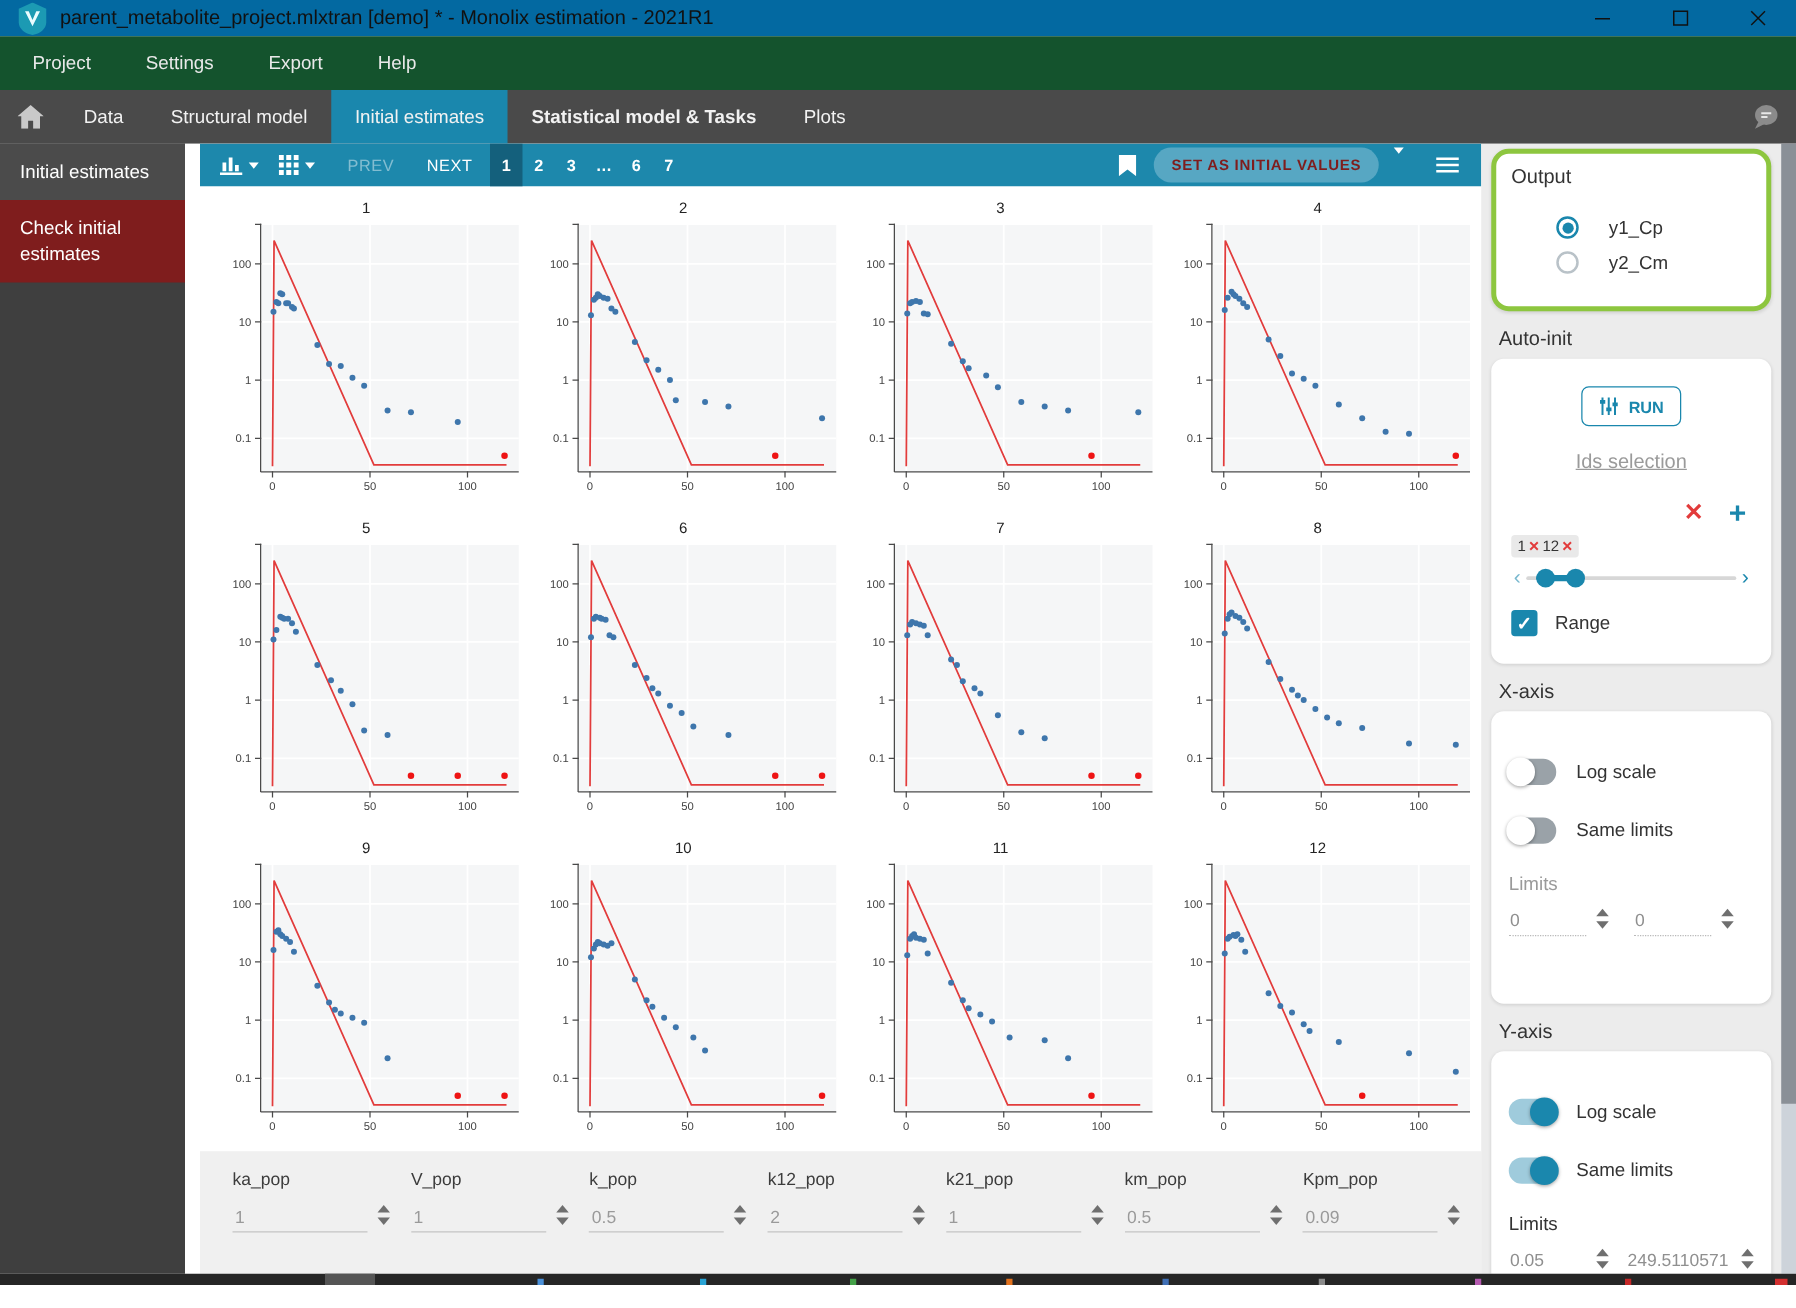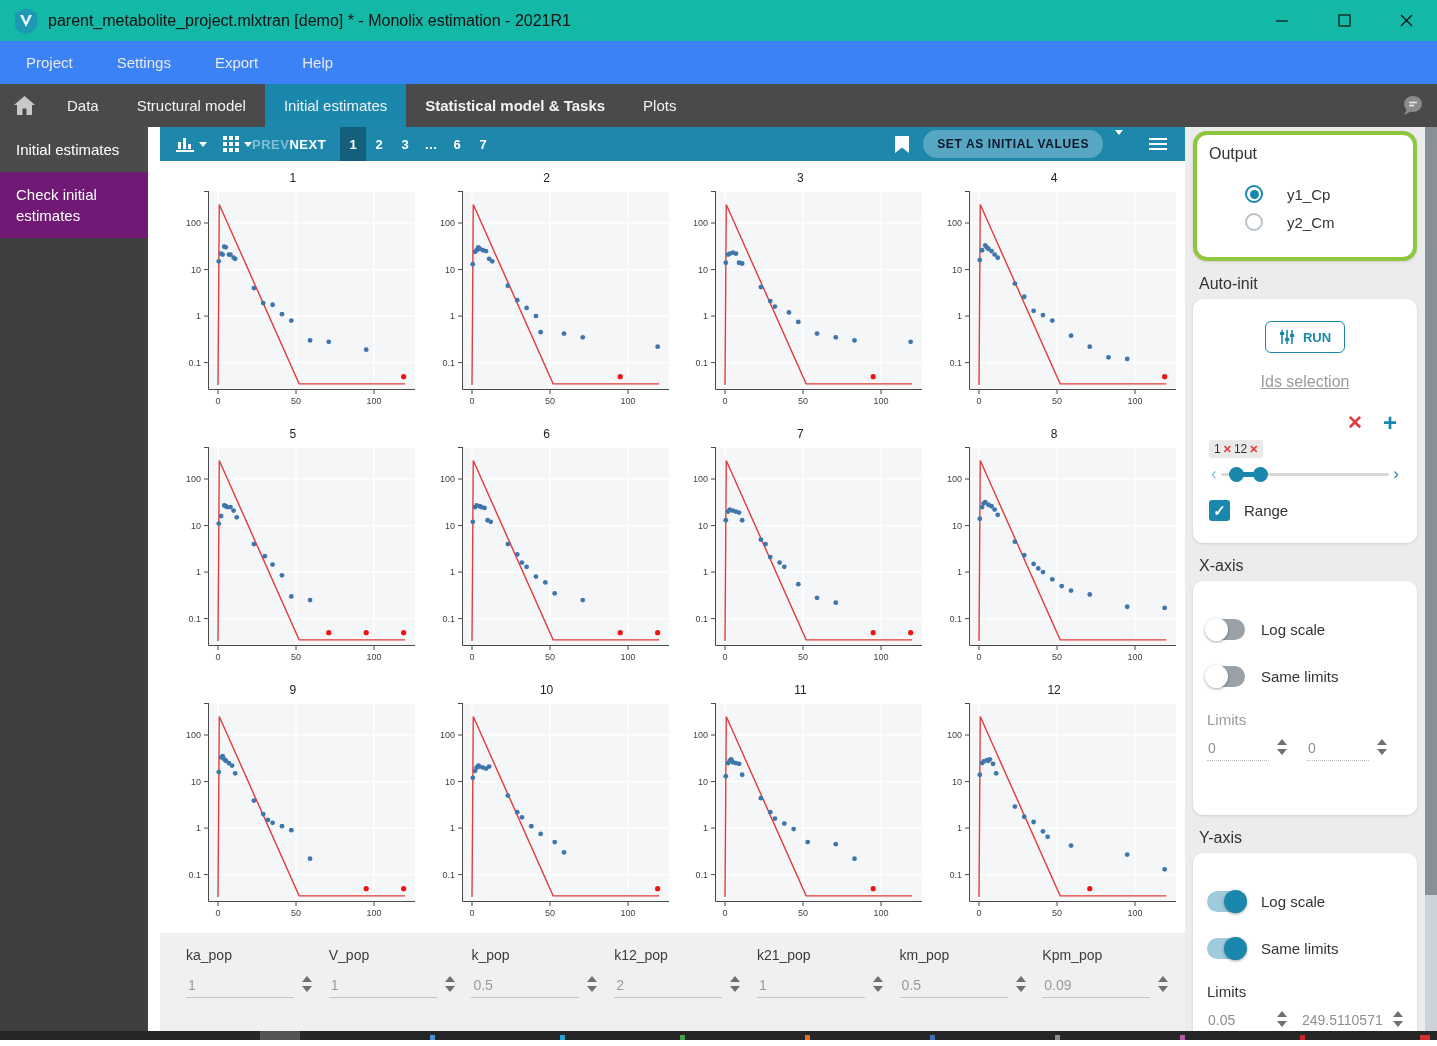--- a/index.html
+++ b/index.html
@@ -1,64 +1,64 @@
 <!DOCTYPE html>
 <html><head>
 <meta charset="utf-8">
 <style>
   * { margin:0; padding:0; box-sizing:border-box; }
   html,body { width:1437px; height:1046px; overflow:hidden;
     font-family:"Liberation Sans", sans-serif; background:#fff; }
 
   
-  .titlebar { height:41px; background:#14b8a6; display:flex; align-items:center;justify-content:flex-end; }
+  .titlebar { height:29px; background:#0369a1; display:flex; align-items:center;justify-content:flex-end; }
   .logo { width:24px; height:26px; margin:0 10px 0 14px; }
   .wtitle { font-size:16px; color:#111; }
   .winbtns { margin-left:auto; display:flex; height:100%; }
   .winbtn { width:62px; height:100%; display:flex; align-items:center; justify-content:center;
     font-size:15px; color:#111; cursor:pointer; }
   .winbtn svg { stroke:#111; }
 
   
-  .menubar { height:43px; background:#3b82f6; display:flex; align-items:center;
+  .menubar { height:43px; background:#14532d; display:flex; align-items:center;
     gap:44px; padding-left:26px; }
   .menuitem { color:#e9e9e9; font-size:15px; cursor:pointer; }
 
   
   .tabbar { height:43px; background:#4a4a4a; display:flex; align-items:stretch; }
   .home { width:48px; display:flex; align-items:center; justify-content:center; }
   .tab { display:flex; align-items:center; padding:0 19px; color:#f2f2f2; font-size:15px; cursor:pointer; }
   .tab.active { background:#1a87ad; }
   .tab.bold { font-weight:bold; }
   .chatwrap { margin-left:auto; display:flex; align-items:center; padding-right:12px; }
 
   
   .content { display:flex; height:904px; }
 
   .sidebar { width:148px; background:#3f3f3f; flex:none; }
   .sideitem { padding:12px 10px 12px 16px; color:#fff; font-size:15px; line-height:21px; cursor:pointer; }
   .sideitem.first { background:#4b4b4b; }
-  .sideitem.active { background:#701a75; }
+  .sideitem.active { background:#7f1d1d; }
 
   .main { flex:1; min-width:0; background:#fff; display:flex; flex-direction:column; padding-left:12px; }
 
   
   .toolbar { height:34px; background:#1d88ac; display:flex; align-items:center; color:#fff; flex:none; }
   .ticon { display:flex; align-items:center; gap:5px; margin-left:16px; cursor:pointer; }
   .caret { width:0; height:0; border-left:4px solid transparent; border-right:4px solid transparent;
     border-top:5px solid #fff; }
-  .navbtn { font-size:13px; font-weight:bold; letter-spacing:.5px; cursor:pointer; }
+  .navbtn { font-size:13px; font-weight:normal; letter-spacing:.5px; margin-left:26px; cursor:pointer; }
   .navbtn.disabled { color:rgba(255,255,255,.45); cursor:default; }
   .pages { display:flex; align-items:center; margin-left:14px; height:100%; }
   .page { min-width:26px; height:100%; display:flex; align-items:center; justify-content:center;
     font-size:13px; font-weight:bold; cursor:pointer; padding:0 3px; }
   .page.active { background:#14607c; }
   .tspacer { flex:1; }
   .bookmark { margin-right:14px; cursor:pointer; display:flex; }
-  .setbtn { background:#57a7c3; color:#0f172a; font-size:12px; font-weight:bold; letter-spacing:.6px;
+  .setbtn { background:#57a7c3; color:#7f1d1d; font-size:12px; font-weight:bold; letter-spacing:.6px;
     padding:7px 14px; cursor:pointer;border-radius:14px; }
   .setcaret { padding:0 12px; cursor:pointer; }
   .burger { margin:0 18px 0 14px; cursor:pointer; }
   .burger div { width:18px; height:2px; background:#fff; margin:3px 0; }
 
   
   .charts { flex:1; display:grid; grid-template-columns:repeat(4,1fr); grid-template-rows:repeat(3,1fr);
     padding:4px 4px 0 6px; }
   .cell { display:flex; flex-direction:column; align-items:center; }
   .ctitle { font-size:12px; color:#222; height:18px; margin-top:6px; }

